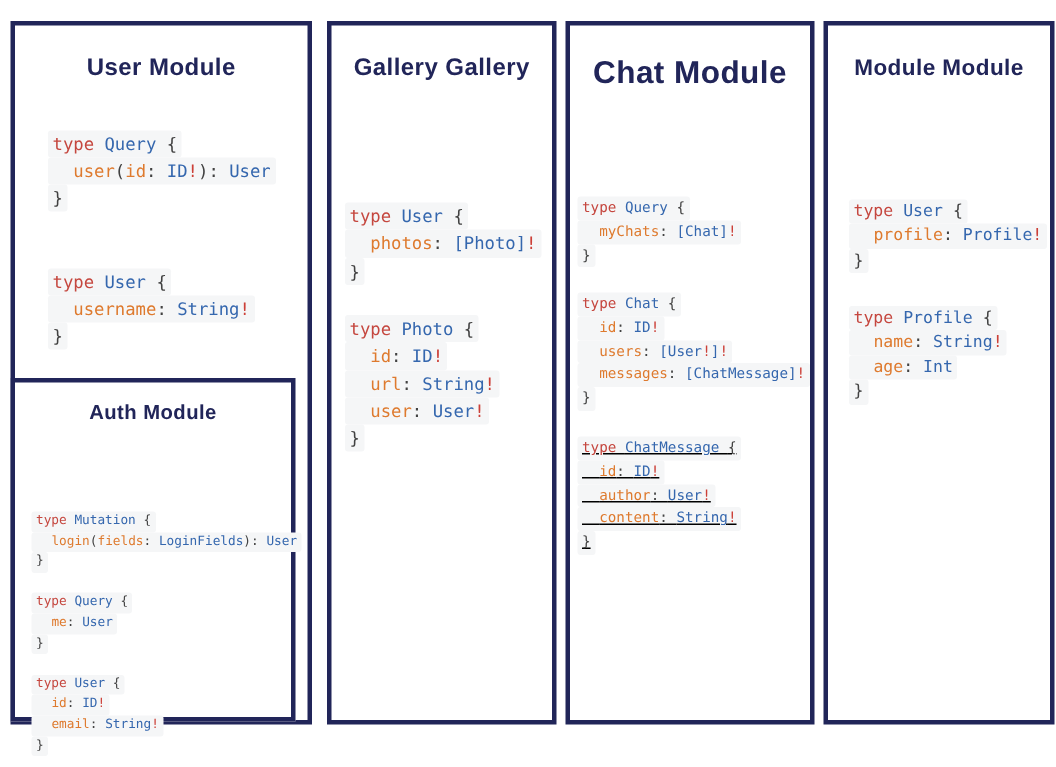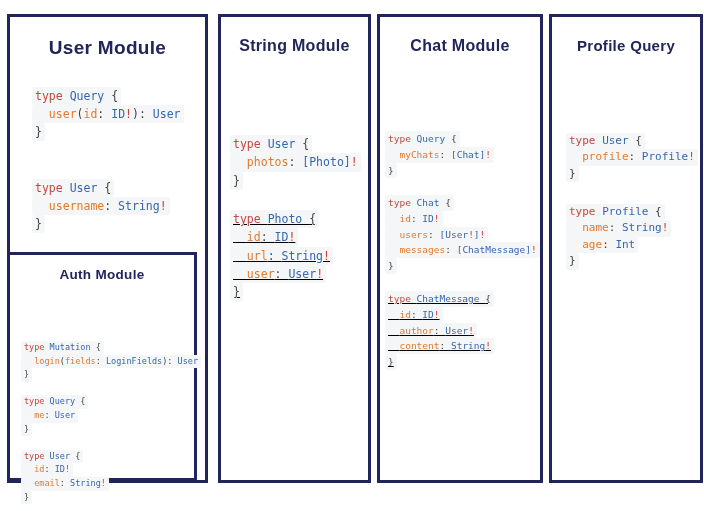--- a/index.html
+++ b/index.html
@@ -23,25 +23,25 @@
     position:absolute;background:#fff;
     border:3px solid var(--navy);
   }
   #mod-user   {left:7px;  top:14px;  width:201px; height:469px;}
   #mod-gallery{left:218px; top:14px; width:153px; height:469px;}
   #mod-chat   {left:377px; top:14px; width:166px; height:469px;}
   #mod-profile{left:549px; top:14px; width:154px; height:469px;}
   #mod-auth   {left:7px;  top:252px; width:190px; height:229px;}
   .module-title{
     margin-top:20px;text-align:center;
-    font-weight:700;font-size:19px;letter-spacing:.3px;
+    font-weight:700;font-size:16px;letter-spacing:.3px;
     color:var(--navy);
   }
   #mod-gallery .module-title{font-size:16px;}
-  #mod-chat .module-title{font-size:16px;}
+  #mod-chat .module-title{font-size:21px;}
   #mod-profile .module-title{font-size:15px;}
   #mod-auth .module-title{margin-top:12px;font-size:13.5px;}
   .code{
     position:absolute;
     font-family:"DejaVu Sans Mono",monospace;
     white-space:pre;
   }
   .code-line{white-space:pre;}
   .code-line.filled{
     width:max-content;background:var(--code-line-bg);
@@ -53,21 +53,21 @@
   #user-code-1{left:22px;top:70px;}
   #user-code-2{left:22px;top:162px;}
 
   #mod-auth .code   {font-size:8.5px;margin-top:40px;}
   #mod-auth .code-line{line-height:13.6px;}
   #auth-code-1{left:11px;top:46px;}
 
   #mod-gallery .code{font-size:11.5px;}
   #mod-gallery .code-line{line-height:18.3px;}
   #gallery-code-1{left:9px;top:118px;}
-  #gallery-code-2{left:9px;top:193px;text-decoration:underline;}
+  #gallery-code-2{left:9px;top:193px;}
 
   #mod-chat .code{font-size:9.5px;}
   #mod-chat .code-line{line-height:15.8px;}
   #chat-code-1{left:5px;top:114px;}
   #chat-code-2{left:5px;top:178px;}
   #chat-code-3{left:5px;top:274px;text-decoration:underline;}
 
   #mod-profile .code{font-size:11px;}
   #mod-profile .code-line{line-height:16.4px;}
   #profile-code-1{left:14px;top:116px;}
@@ -89,31 +89,31 @@
     <div class="code" id="user-code-1"><div class="code-line filled"><span class="tok-k">type </span><span class="tok-t">Query </span><span class="tok-p">{</span></div><div class="code-line filled"><span class="tok-p">  </span><span class="tok-f">user</span><span class="tok-p">(</span><span class="tok-f">id</span><span class="tok-p">: </span><span class="tok-t">ID</span><span class="tok-b">!</span><span class="tok-p">): </span><span class="tok-t">User</span></div><div class="code-line filled"><span class="tok-p">}</span></div></div>
     <div class="code" id="user-code-2"><div class="code-line filled"><span class="tok-k">type </span><span class="tok-t">User </span><span class="tok-p">{</span></div><div class="code-line filled"><span class="tok-p">  </span><span class="tok-f">username</span><span class="tok-p">: </span><span class="tok-t">String</span><span class="tok-b">!</span></div><div class="code-line filled"><span class="tok-p">}</span></div></div>
   </div>
 
   <div class="module" id="mod-auth">
     <div class="module-title">Auth Module</div>
     <div class="code" id="auth-code-1"><div class="code-line filled"><span class="tok-k">type </span><span class="tok-t">Mutation </span><span class="tok-p">{</span></div><div class="code-line filled"><span class="tok-p">  </span><span class="tok-f">login</span><span class="tok-p">(</span><span class="tok-f">fields</span><span class="tok-p">: </span><span class="tok-t">LoginFields</span><span class="tok-p">): </span><span class="tok-t">User</span></div><div class="code-line filled"><span class="tok-p">}</span></div><div class="code-line">&nbsp;</div><div class="code-line filled"><span class="tok-k">type </span><span class="tok-t">Query </span><span class="tok-p">{</span></div><div class="code-line filled"><span class="tok-p">  </span><span class="tok-f">me</span><span class="tok-p">: </span><span class="tok-t">User</span></div><div class="code-line filled"><span class="tok-p">}</span></div><div class="code-line">&nbsp;</div><div class="code-line filled"><span class="tok-k">type </span><span class="tok-t">User </span><span class="tok-p">{</span></div><div class="code-line filled"><span class="tok-p">  </span><span class="tok-f">id</span><span class="tok-p">: </span><span class="tok-t">ID</span><span class="tok-b">!</span></div><div class="code-line filled"><span class="tok-p">  </span><span class="tok-f">email</span><span class="tok-p">: </span><span class="tok-t">String</span><span class="tok-b">!</span></div><div class="code-line filled"><span class="tok-p">}</span></div></div>
   </div>
 
   <div class="module" id="mod-gallery">
-    <div class="module-title">String Module</div>
+    <div class="module-title">Gallery Gallery</div>
     <div class="code" id="gallery-code-1"><div class="code-line filled"><span class="tok-k">type </span><span class="tok-t">User </span><span class="tok-p">{</span></div><div class="code-line filled"><span class="tok-p">  </span><span class="tok-f">photos</span><span class="tok-p">: </span><span class="tok-t">[Photo]</span><span class="tok-b">!</span></div><div class="code-line filled"><span class="tok-p">}</span></div></div>
     <div class="code" id="gallery-code-2"><div class="code-line filled"><span class="tok-k">type </span><span class="tok-t">Photo </span><span class="tok-p">{</span></div><div class="code-line filled"><span class="tok-p">  </span><span class="tok-f">id</span><span class="tok-p">: </span><span class="tok-t">ID</span><span class="tok-b">!</span></div><div class="code-line filled"><span class="tok-p">  </span><span class="tok-f">url</span><span class="tok-p">: </span><span class="tok-t">String</span><span class="tok-b">!</span></div><div class="code-line filled"><span class="tok-p">  </span><span class="tok-f">user</span><span class="tok-p">: </span><span class="tok-t">User</span><span class="tok-b">!</span></div><div class="code-line filled"><span class="tok-p">}</span></div></div>
   </div>
 
   <div class="module" id="mod-chat">
     <div class="module-title">Chat Module</div>
     <div class="code" id="chat-code-1"><div class="code-line filled"><span class="tok-k">type </span><span class="tok-t">Query </span><span class="tok-p">{</span></div><div class="code-line filled"><span class="tok-p">  </span><span class="tok-f">myChats</span><span class="tok-p">: </span><span class="tok-t">[Chat]</span><span class="tok-b">!</span></div><div class="code-line filled"><span class="tok-p">}</span></div></div>
     <div class="code" id="chat-code-2"><div class="code-line filled"><span class="tok-k">type </span><span class="tok-t">Chat </span><span class="tok-p">{</span></div><div class="code-line filled"><span class="tok-p">  </span><span class="tok-f">id</span><span class="tok-p">: </span><span class="tok-t">ID</span><span class="tok-b">!</span></div><div class="code-line filled"><span class="tok-p">  </span><span class="tok-f">users</span><span class="tok-p">: </span><span class="tok-t">[User</span><span class="tok-b">!</span><span class="tok-t">]</span><span class="tok-b">!</span></div><div class="code-line filled"><span class="tok-p">  </span><span class="tok-f">messages</span><span class="tok-p">: </span><span class="tok-t">[ChatMessage]</span><span class="tok-b">!</span></div><div class="code-line filled"><span class="tok-p">}</span></div></div>
     <div class="code" id="chat-code-3"><div class="code-line filled"><span class="tok-k">type </span><span class="tok-t">ChatMessage </span><span class="tok-p">{</span></div><div class="code-line filled"><span class="tok-p">  </span><span class="tok-f">id</span><span class="tok-p">: </span><span class="tok-t">ID</span><span class="tok-b">!</span></div><div class="code-line filled"><span class="tok-p">  </span><span class="tok-f">author</span><span class="tok-p">: </span><span class="tok-t">User</span><span class="tok-b">!</span></div><div class="code-line filled"><span class="tok-p">  </span><span class="tok-f">content</span><span class="tok-p">: </span><span class="tok-t">String</span><span class="tok-b">!</span></div><div class="code-line filled"><span class="tok-p">}</span></div></div>
   </div>
 
   <div class="module" id="mod-profile">
-    <div class="module-title">Profile Query</div>
+    <div class="module-title">Module Module</div>
     <div class="code" id="profile-code-1"><div class="code-line filled"><span class="tok-k">type </span><span class="tok-t">User </span><span class="tok-p">{</span></div><div class="code-line filled"><span class="tok-p">  </span><span class="tok-f">profile</span><span class="tok-p">: </span><span class="tok-t">Profile</span><span class="tok-b">!</span></div><div class="code-line filled"><span class="tok-p">}</span></div></div>
     <div class="code" id="profile-code-2"><div class="code-line filled"><span class="tok-k">type </span><span class="tok-t">Profile </span><span class="tok-p">{</span></div><div class="code-line filled"><span class="tok-p">  </span><span class="tok-f">name</span><span class="tok-p">: </span><span class="tok-t">String</span><span class="tok-b">!</span></div><div class="code-line filled"><span class="tok-p">  </span><span class="tok-f">age</span><span class="tok-p">: </span><span class="tok-t">Int</span></div><div class="code-line filled"><span class="tok-p">}</span></div></div>
   </div>
 
 </div>
 
 </body></html>

